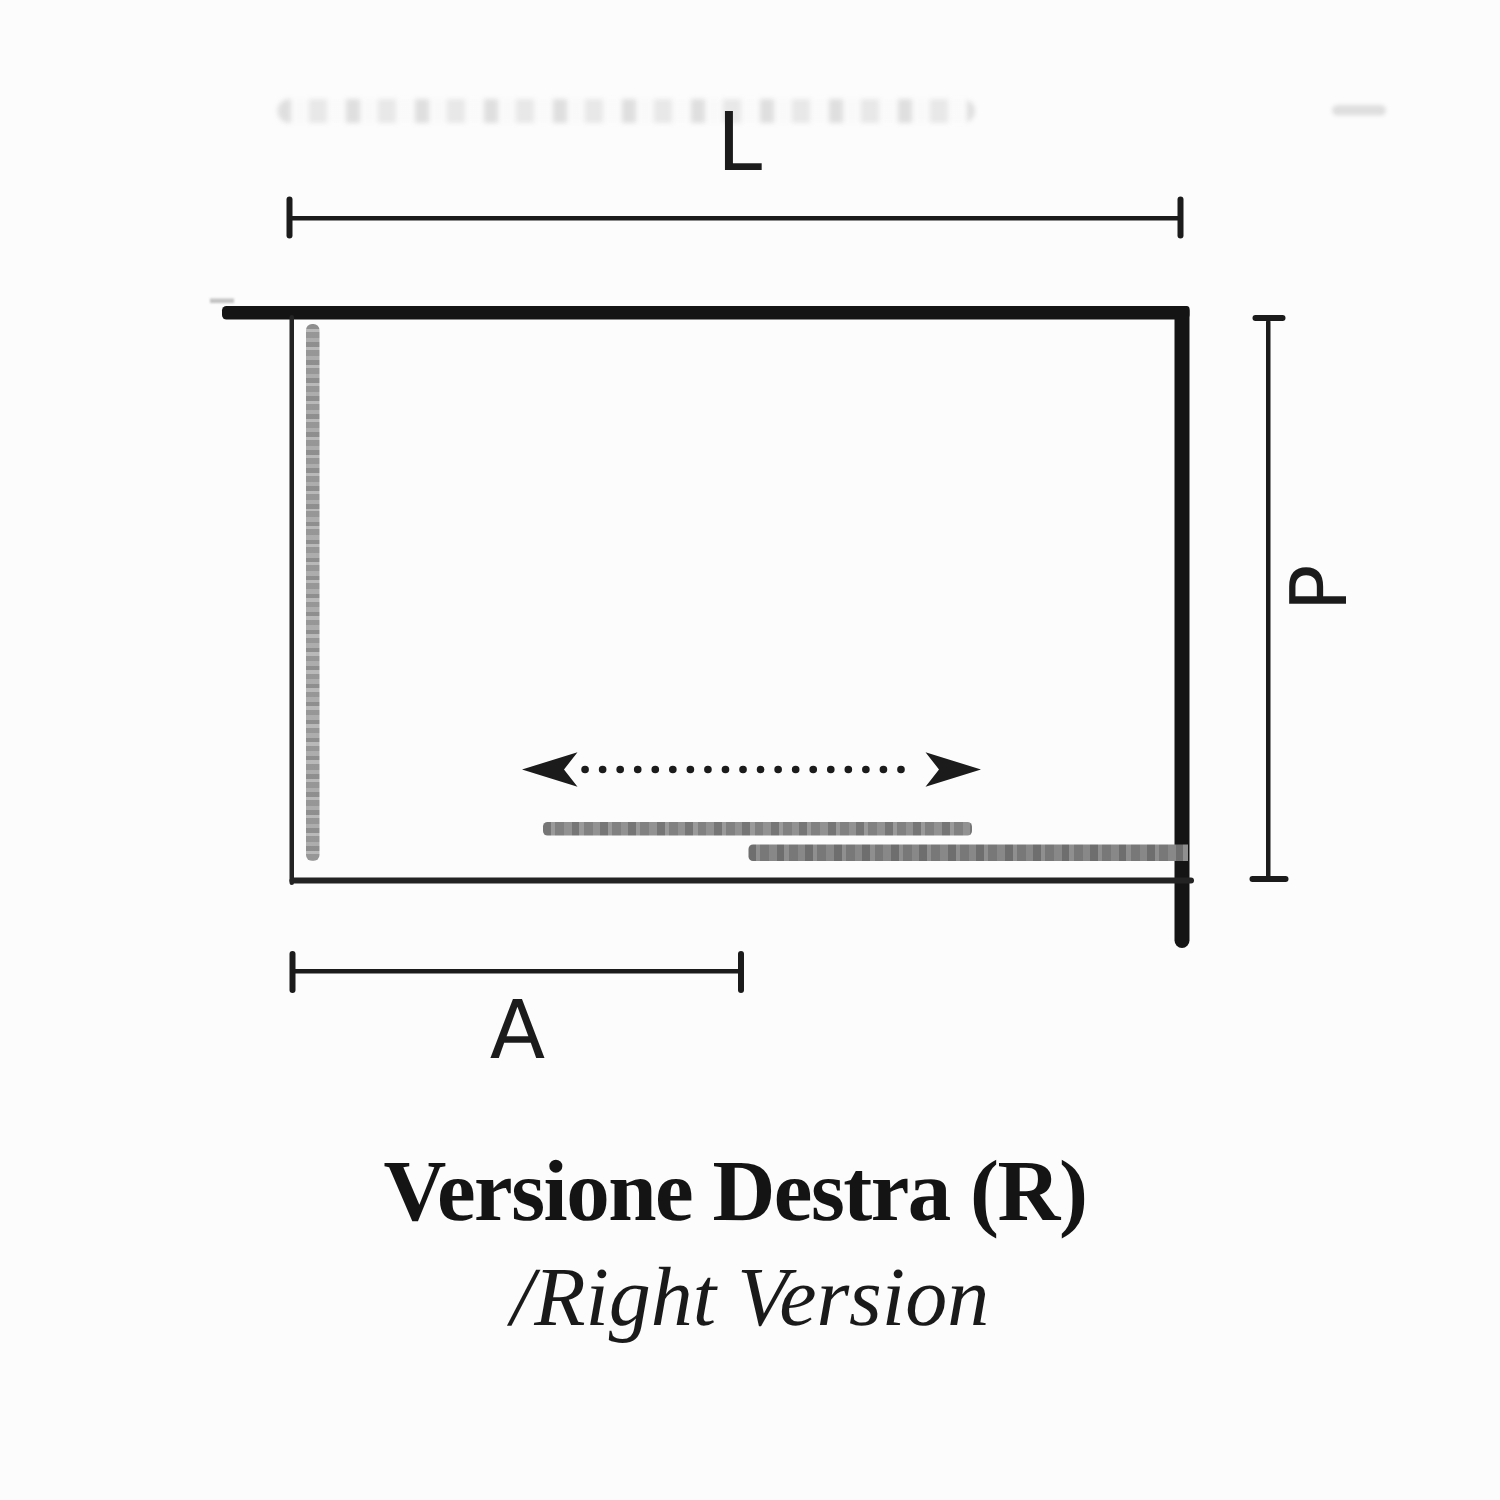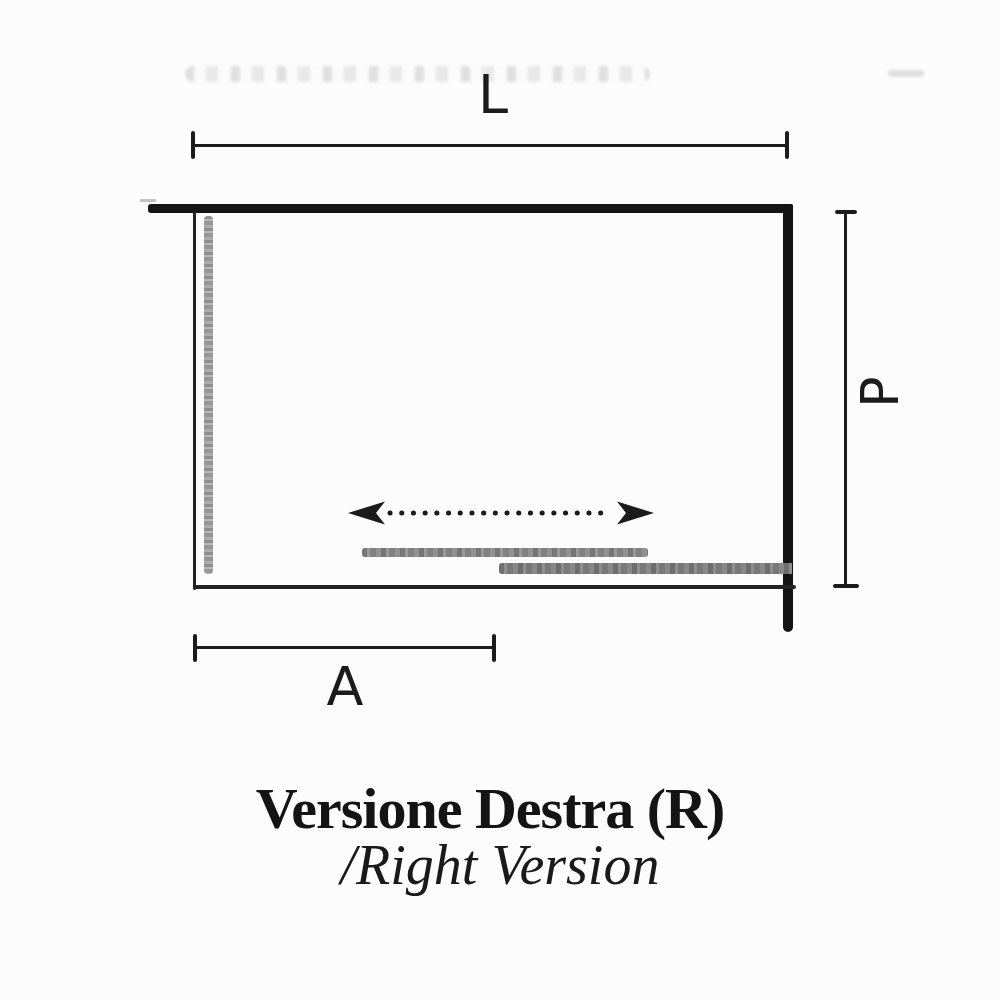--- a/index.html
+++ b/index.html
@@ -67,21 +67,21 @@
         #767676 0 5px, #9a9a9a 5px 8px, #818181 8px 14px, #929292 14px 19px);
   }
   .door-bar-outer { left: 362px; top: 548px; width: 286px; }
   .door-bar-inner { left: 499px; top: 563px; width: 293px; height: 11px;
     border-radius: 3px 0 0 3px; filter: brightness(0.93); }
 
   
   .caption-title {
     left: 0; top: 762px; width: 980px; text-align: center;
     font-family: "Liberation Serif", serif; font-weight: bold;
-    font-size: 58px; color: #141414; letter-spacing: -1px; line-height: 1.1; margin-top: 15px;
+    font-size: 58px; color: #141414; letter-spacing: -1px; line-height: 1.1;
   }
   .caption-subtitle {
     left: 10px; top: 835px; width: 980px; text-align: center;
     font-family: "Liberation Serif", serif; font-style: italic;
     font-size: 56px; color: #1a1a1a; letter-spacing: 0; line-height: 1.1;
   }
 </style>
 </head>
 <body>
 

